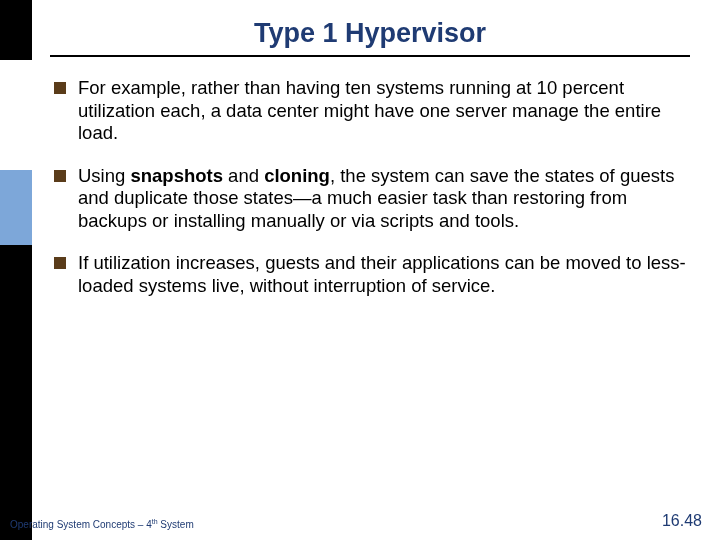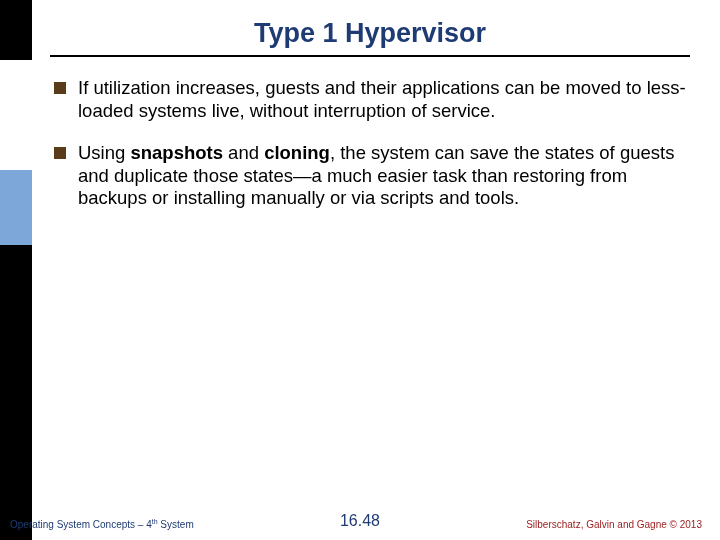--- a/index.html
+++ b/index.html
@@ -87,27 +87,29 @@
   <div class="sb-white"></div>
   <div class="sb-blue"></div>
   <div class="sb-black-bot"></div>
 </div>
 
 <div class="content">
   <div class="title">Type 1 Hypervisor</div>
   <div class="rule"></div>
   <ul class="bullets">
     <li>
-      <span>If utilization increases, guests and their applications can be moved to less-loaded systems live, without interruption of service.</span>
+      <span>For example, rather than having ten systems running at 10 percent utilization each, a data center might have one server manage the entire load.</span>
     </li>
     <li>
       <span>Using </span><b>snapshots</b><span> and </span><b>cloning</b><span>, the system can save the states of guests and duplicate those states—a much easier task than restoring from backups or installing manually or via scripts and tools.</span>
+    </li>
+    <li>
+      <span>If utilization increases, guests and their applications can be moved to less-loaded systems live, without interruption of service.</span>
     </li>
   </ul>
 </div>
 
 <div class="footer">
   <div class="footer-left">
     <span>Operating System Concepts – 4</span><sup>th</sup><span> System</span>
   </div>
   <div class="footer-center">16.48</div>
-  <div class="footer-right">Silberschatz, Galvin and Gagne © 2013</div>
 </div>
 
 </body></html>

